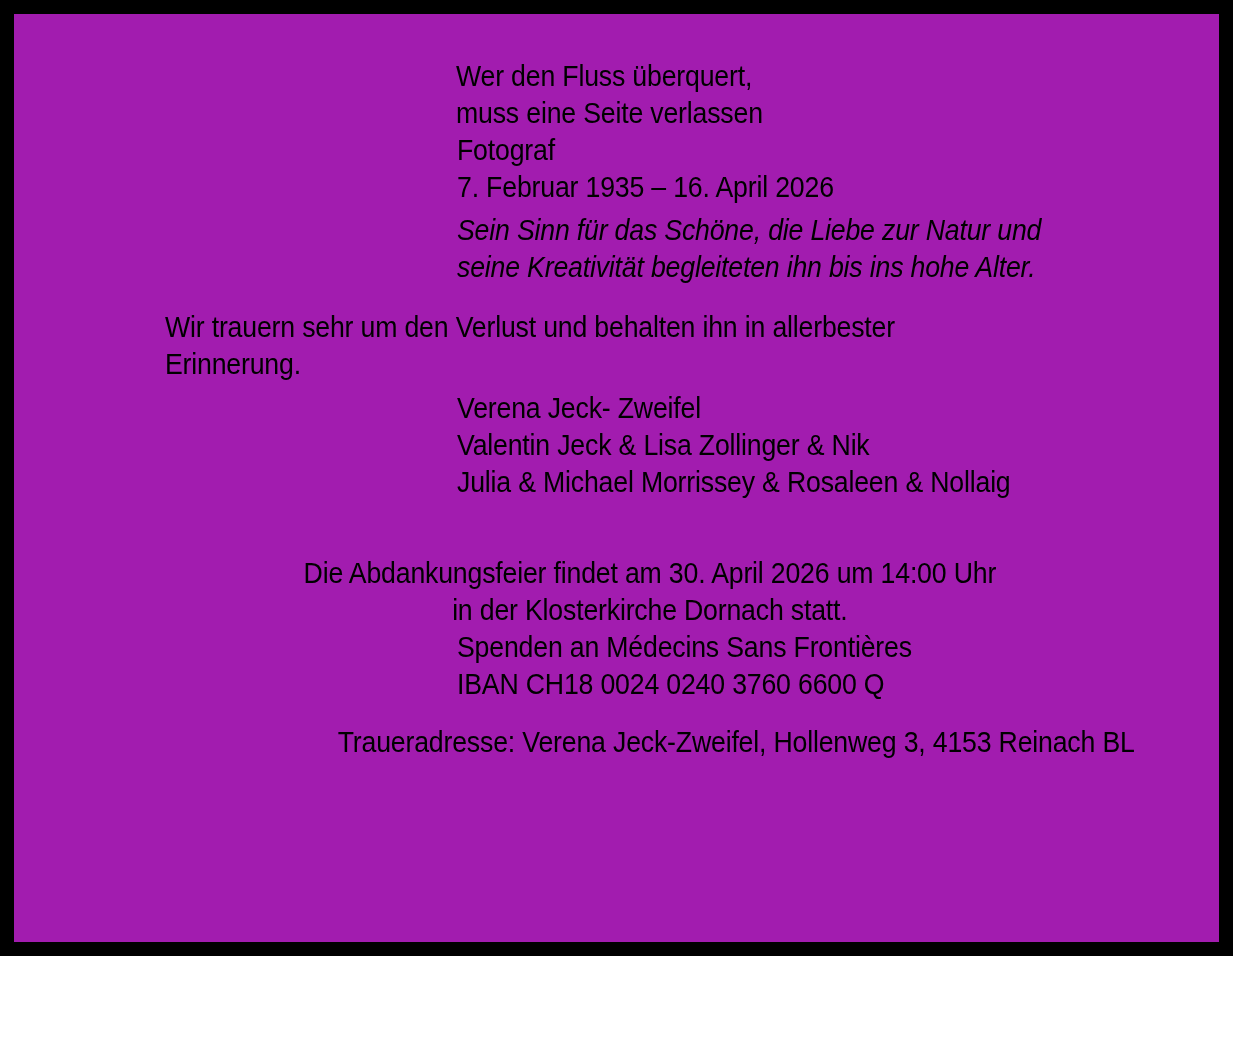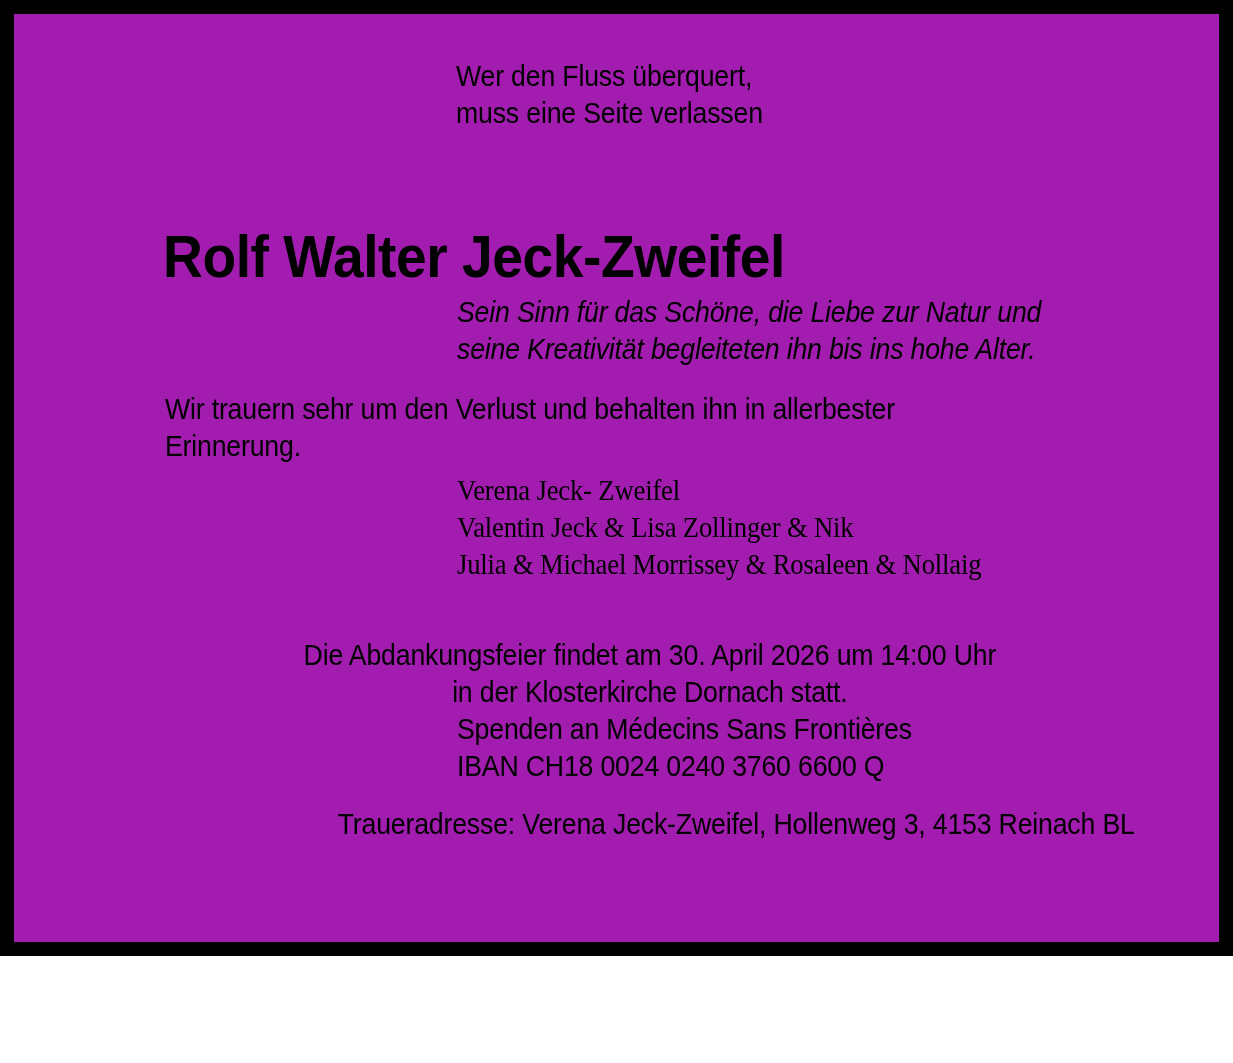--- a/index.html
+++ b/index.html
@@ -37,40 +37,41 @@
     font-weight: bold;
     letter-spacing: -0.5px;
   }
   
   .b-quote    { margin: 44px 0 0 442px; }
   .b-name     { margin: 94px 0 0 149px; }
   .b-sub      { margin: 0   0 0 443px; }
   .b-opening  { margin: 28px 0 0 151px; }
   .b-tribute  { margin: 6px 0 0 443px; font-style: italic; }
   .b-mourning { margin: 23px 0 0 151px; }
-  .b-family   { margin: 7px  0 0 443px; font-family: Liberation Serif, serif; }
+  .b-family   { margin: 7px  0 0 443px; }
   .b-service  { margin: 54px 0 0 151px; text-align: center; }
   .b-donation { margin: 0 0 16px 443px; }
   .b-address  { margin: 21px 0 0 151px; text-align: right; }
 </style>
 </head>
 <body>
 
 <div class="frame">
   <div class="page">
 
     <div class="b-quote">
       <div class="ln">Wer den Fluss überquert,</div>
       <div class="ln">muss eine Seite verlassen</div>
     </div>
 
-    <div class="b-name">
-      <div class="ln">Rolf Walter Jeck-Zweifel</div>
+
+    <div class="b-sub">
+      <div class="ln">Fotograf</div>
+      <div class="ln">7. Februar 1935 – 16. April 2026</div>
     </div>
-
 
 
     <div class="b-tribute">
       <div class="ln">Sein Sinn für das Schöne, die Liebe zur Natur und</div>
       <div class="ln">seine Kreativität begleiteten ihn bis ins hohe Alter.</div>
     </div>
 
     <div class="b-mourning">
       <div class="ln">Wir trauern sehr um den Verlust und behalten ihn in allerbester</div>
       <div class="ln">Erinnerung.</div>

